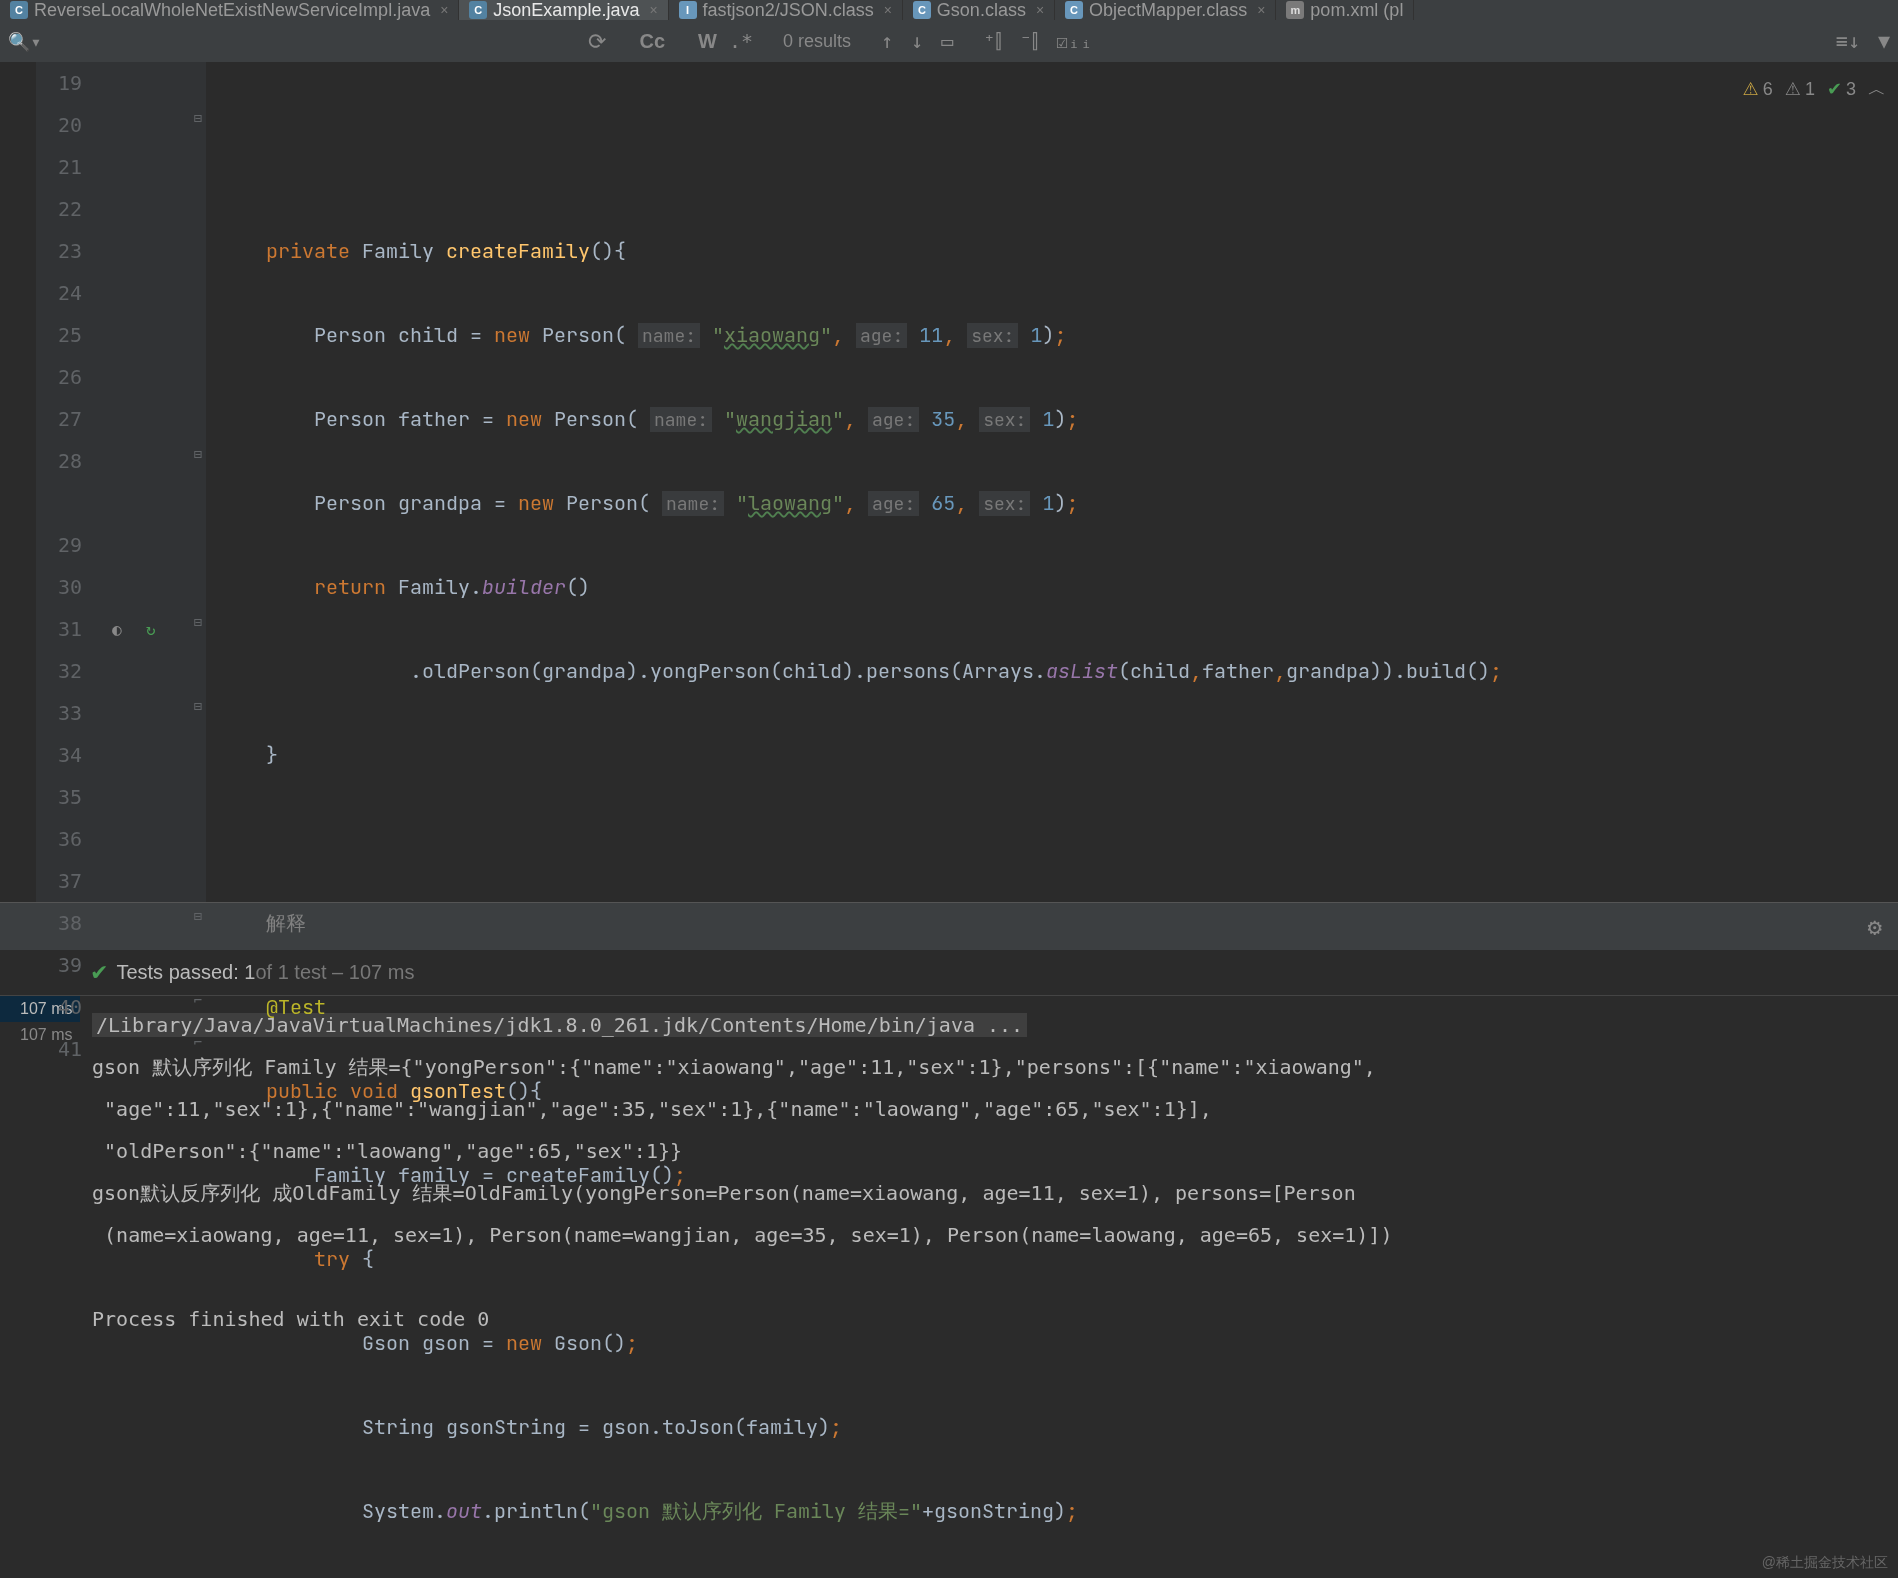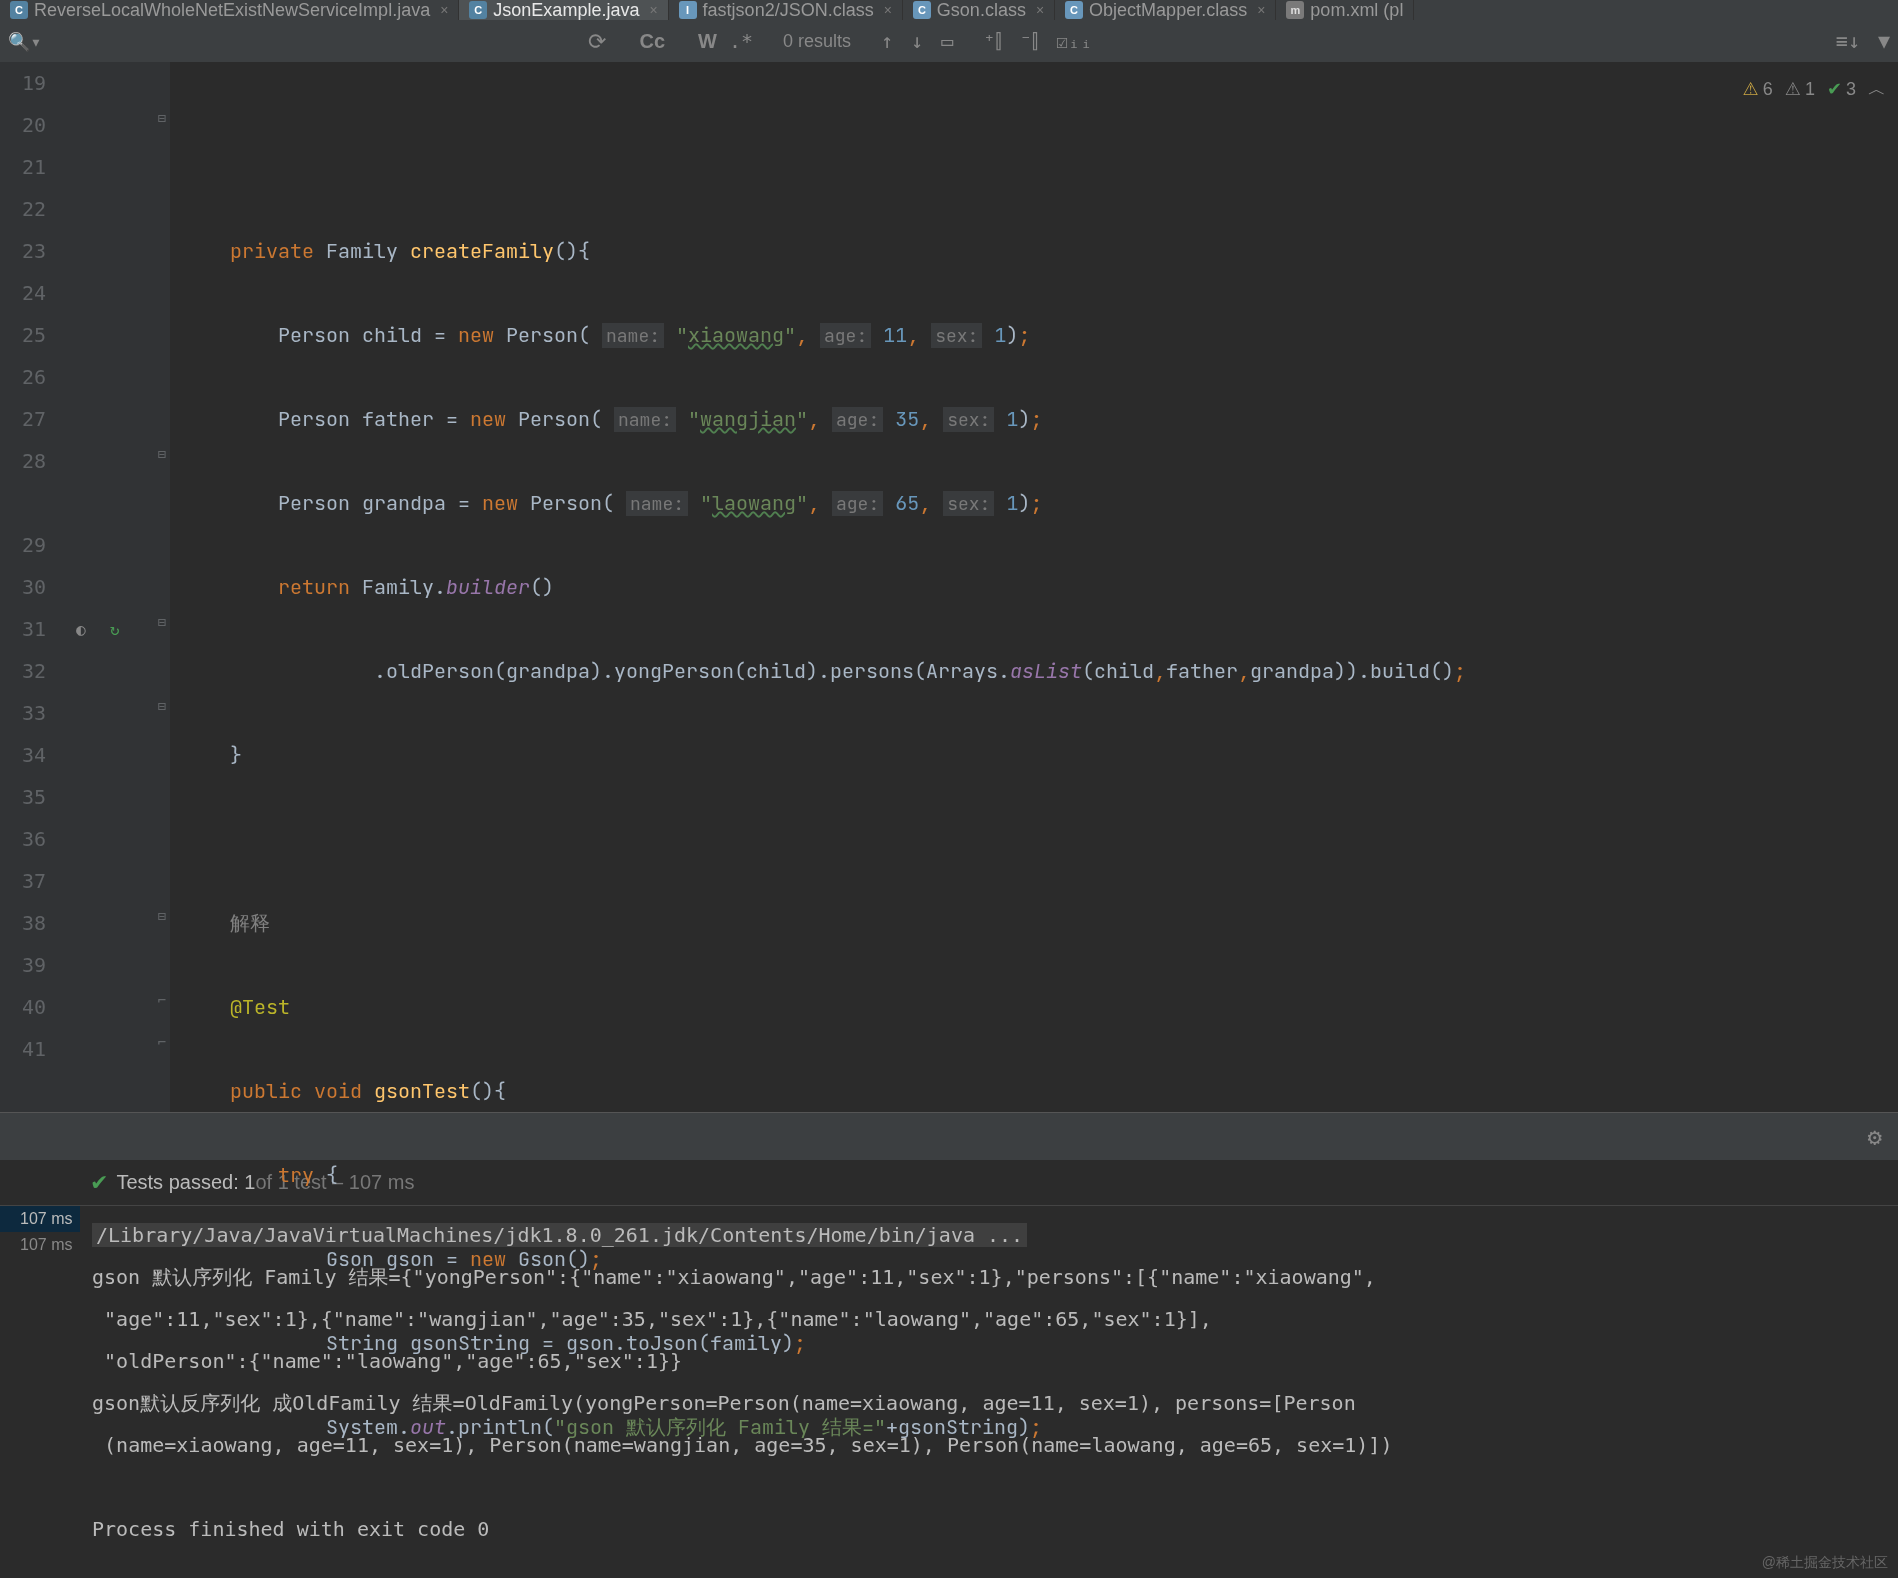--- a/index.html
+++ b/index.html
@@ -107,21 +107,22 @@
       display: flex;
       gap: 18px;
       color: #888;
     }
     
     
     .editor {
       display: flex;
       background: #2b2b2b;
       position: relative;
-      height: 1050px;
+      height: 840px;
+      margin-left: 36px;
     }
     .gutter {
       width: 70px;
       background: #313335;
       text-align: right;
       padding-right: 24px;
       color: #606366;
       font-size: 20px;
       line-height: 42px;
       font-family: 'Menlo', monospace;
@@ -362,20 +363,21 @@
 <div class="code-line">    <span class="type">Person</span> <span>child</span> <span>=</span> <span class="kw">new</span> <span>Person</span>( <span class="hint">name:</span> <span class="str">"</span><span class="str-underline">xiaowang</span><span class="str">"</span><span class="punct">,</span> <span class="hint">age:</span> <span class="num">11</span><span class="punct">,</span> <span class="hint">sex:</span> <span class="num">1</span>)<span class="punct">;</span></div>
 <div class="code-line">    <span class="type">Person</span> <span>father</span> <span>=</span> <span class="kw">new</span> <span>Person</span>( <span class="hint">name:</span> <span class="str">"</span><span class="str-underline">wangjian</span><span class="str">"</span><span class="punct">,</span> <span class="hint">age:</span> <span class="num">35</span><span class="punct">,</span> <span class="hint">sex:</span> <span class="num">1</span>)<span class="punct">;</span></div>
 <div class="code-line">    <span class="type">Person</span> <span>grandpa</span> <span>=</span> <span class="kw">new</span> <span>Person</span>( <span class="hint">name:</span> <span class="str">"</span><span class="str-underline">laowang</span><span class="str">"</span><span class="punct">,</span> <span class="hint">age:</span> <span class="num">65</span><span class="punct">,</span> <span class="hint">sex:</span> <span class="num">1</span>)<span class="punct">;</span></div>
 <div class="code-line">    <span class="kw">return</span> <span>Family</span>.<span class="static-normal">builder</span>()</div>
 <div class="code-line">            <span>.oldPerson(grandpa).yongPerson(child).persons(Arrays.</span><span class="static-normal">asList</span><span>(child</span><span class="punct">,</span><span>father</span><span class="punct">,</span><span>grandpa)).build()</span><span class="punct">;</span></div>
 <div class="code-line">}</div>
 <div class="code-line"></div>
 <div class="code-line"><span class="comment-kw">解释</span></div>
 <div class="code-line"><span class="annotation">@Test</span></div>
 <div class="code-line"><span class="kw">public</span> <span class="kw">void</span> <span class="method-decl">gsonTest</span>(){</div>
+<div class="code-line">    <span>Family family = createFamily()</span><span class="punct">;</span></div>
 <div class="code-line">    <span class="kw">try</span> {</div>
 <div class="code-line">        <span>Gson gson = </span><span class="kw">new</span><span> Gson()</span><span class="punct">;</span></div>
 <div class="code-line">        <span>String gsonString = gson.toJson(family)</span><span class="punct">;</span></div>
 <div class="code-line">        <span>System.</span><span class="static">out</span><span>.println(</span><span class="str">"gson 默认序列化 Family 结果="</span><span>+gsonString)</span><span class="punct">;</span></div>
 <div class="code-line">        </div>
 
 
 
 
 

